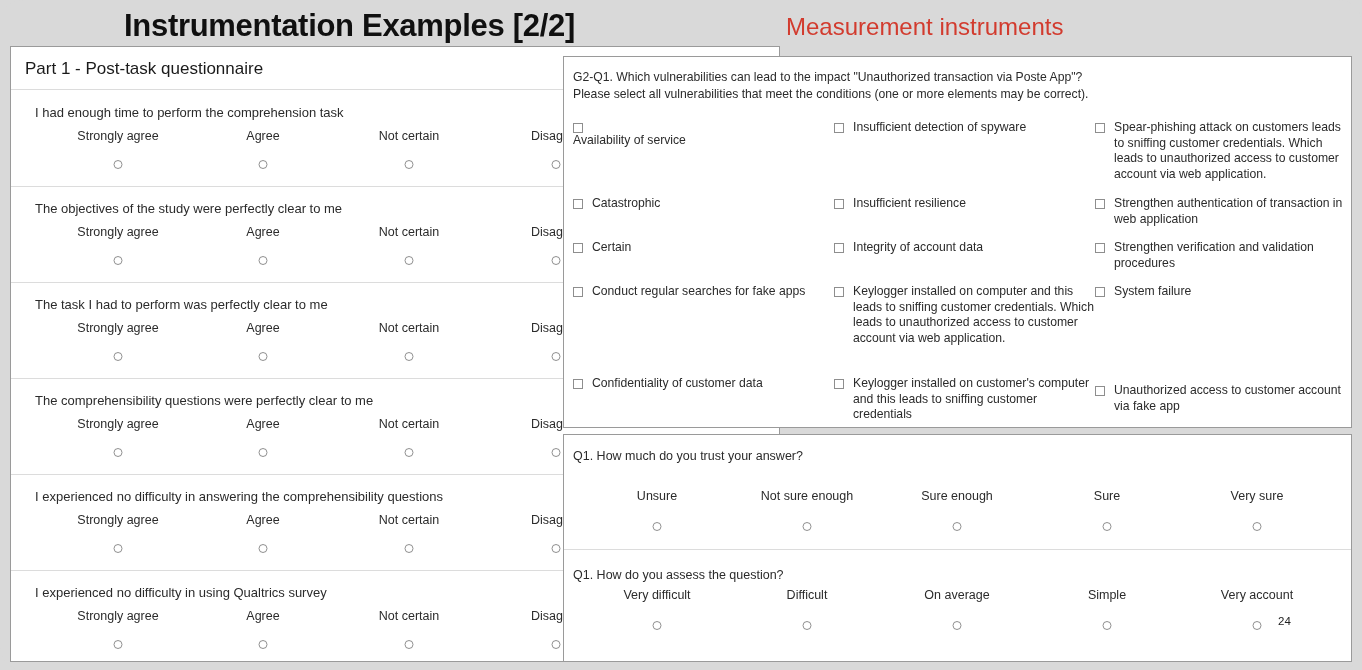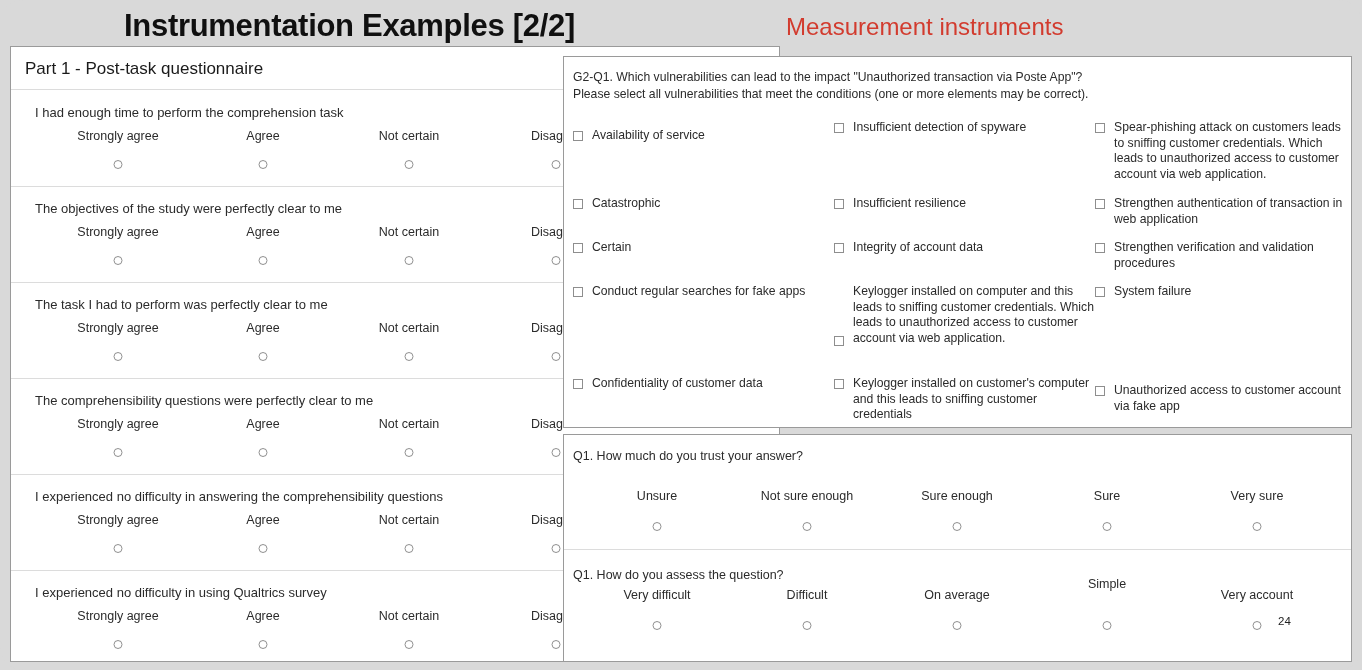--- a/index.html
+++ b/index.html
@@ -292,21 +292,21 @@
     </div>
   </div>
 
   <div class="panel-vuln">
     <div class="vuln-q">
       <div>G2-Q1. Which vulnerabilities can lead to the impact "Unauthorized transaction via Poste App"?</div>
       <div>Please select all vulnerabilities that meet the conditions (one or more elements may be correct).</div>
     </div>
 
     <div class="vuln-col c1">
-      <div class="cb-item" style="top:8px;">
+      <div class="cb-item" style="top:0px;flex-direction:column;">
         <span class="cb"></span>
         <span class="cb-label">Availability of service</span>
       </div>
       <div class="cb-item" style="top:76px;">
         <span class="cb"></span>
         <span class="cb-label">Catastrophic</span>
       </div>
       <div class="cb-item" style="top:120px;">
         <span class="cb"></span>
         <span class="cb-label">Certain</span>
@@ -327,21 +327,21 @@
         <span class="cb-label">Insufficient detection of spyware</span>
       </div>
       <div class="cb-item" style="top:76px;">
         <span class="cb"></span>
         <span class="cb-label">Insufficient resilience</span>
       </div>
       <div class="cb-item" style="top:120px;">
         <span class="cb"></span>
         <span class="cb-label">Integrity of account data</span>
       </div>
-      <div class="cb-item" style="top:164px;align-items:flex-end;">
+      <div class="cb-item" style="top:164px;">
         <span class="cb"></span>
         <span class="cb-label">Keylogger installed on computer and this leads to sniffing customer credentials. Which leads to unauthorized access to customer account via web application.</span>
       </div>
       <div class="cb-item" style="top:256px;">
         <span class="cb"></span>
         <span class="cb-label">Keylogger installed on customer's computer and this leads to sniffing customer credentials</span>
       </div>
     </div>
 
     <div class="vuln-col c3">
@@ -381,21 +381,21 @@
     <div class="t-radio" style="left:393px; top:87px;"></div>
     <div class="t-radio" style="left:543px; top:87px;"></div>
     <div class="t-radio" style="left:693px; top:87px;"></div>
 
     <div class="t-sep" style="top:114px;"></div>
 
     <div class="t-q" style="top:133px;">Q1. How do you assess the question?</div>
     <div class="t-label" style="left:93px;  top:153px;">Very difficult</div>
     <div class="t-label" style="left:243px; top:153px;">Difficult</div>
     <div class="t-label" style="left:393px; top:153px;">On average</div>
-    <div class="t-label" style="left:543px; top:142px;">Simple</div>
+    <div class="t-label" style="left:543px; top:153px;">Simple</div>
     <div class="t-label" style="left:693px; top:153px;">Very account</div>
     <div class="t-radio" style="left:93px;  top:186px;"></div>
     <div class="t-radio" style="left:243px; top:186px;"></div>
     <div class="t-radio" style="left:393px; top:186px;"></div>
     <div class="t-radio" style="left:543px; top:186px;"></div>
     <div class="t-radio" style="left:693px; top:186px;"></div>
   </div>
 
   <div class="page-num">24</div>
 

